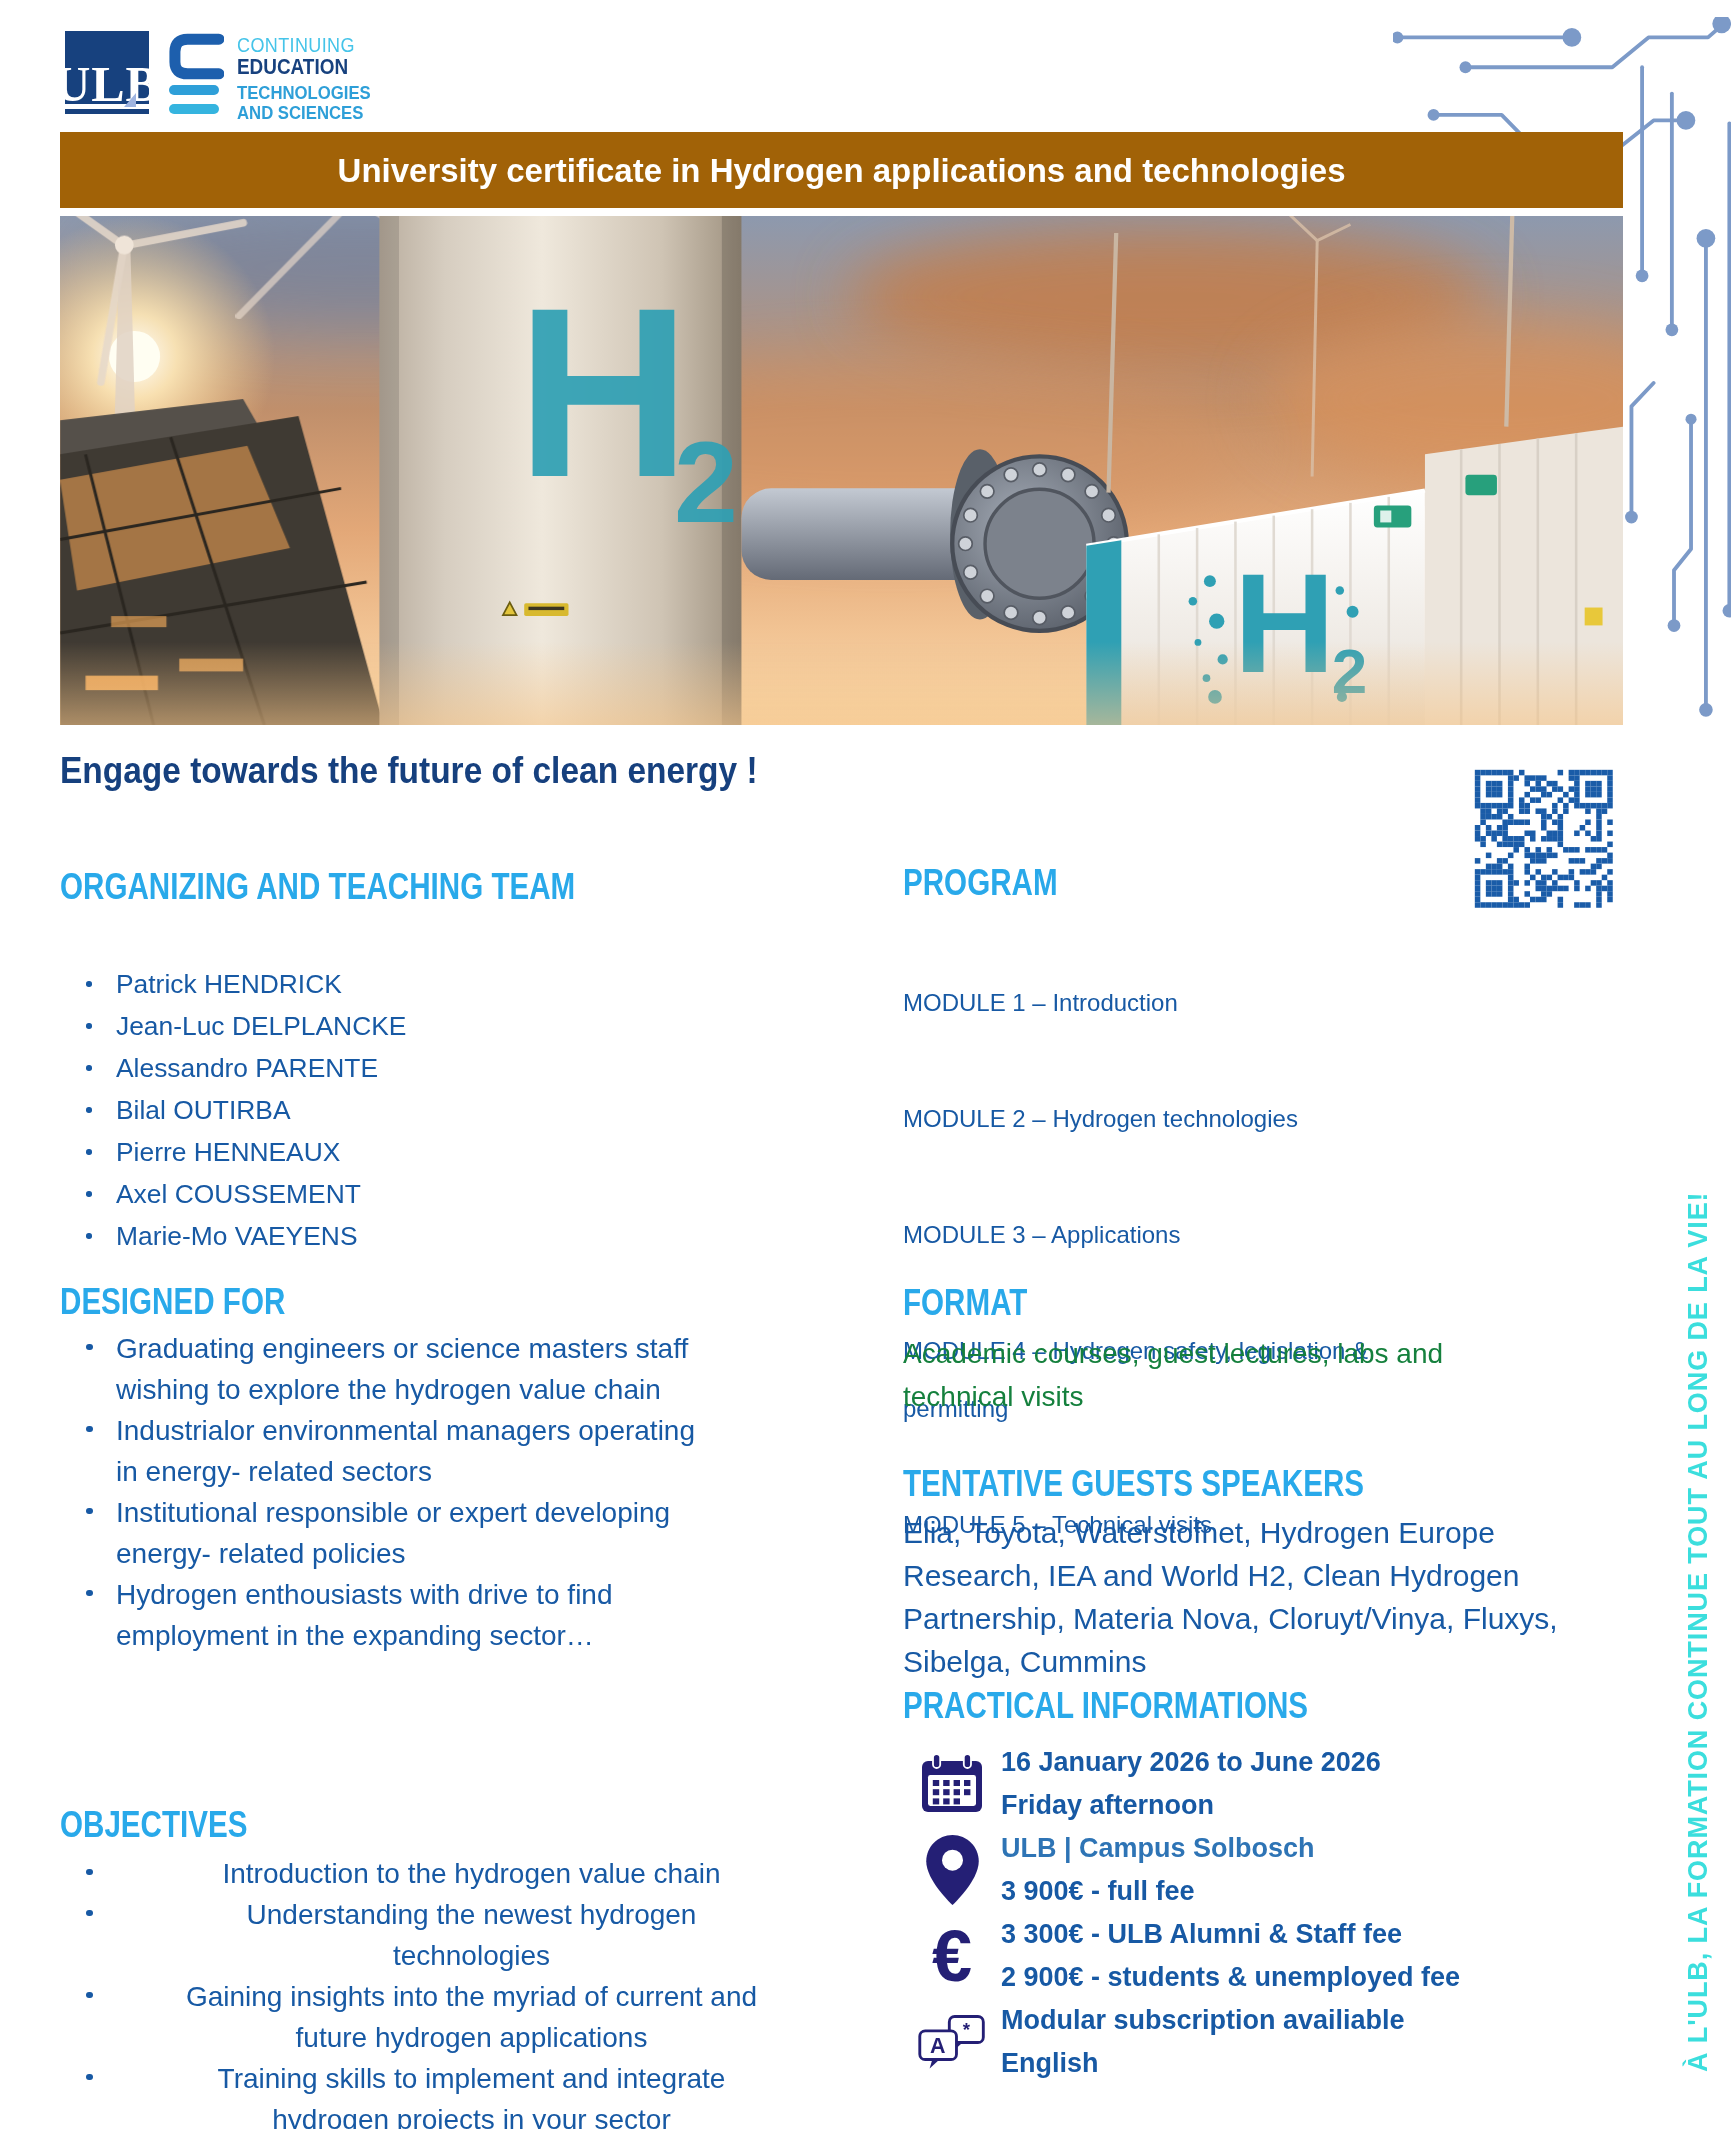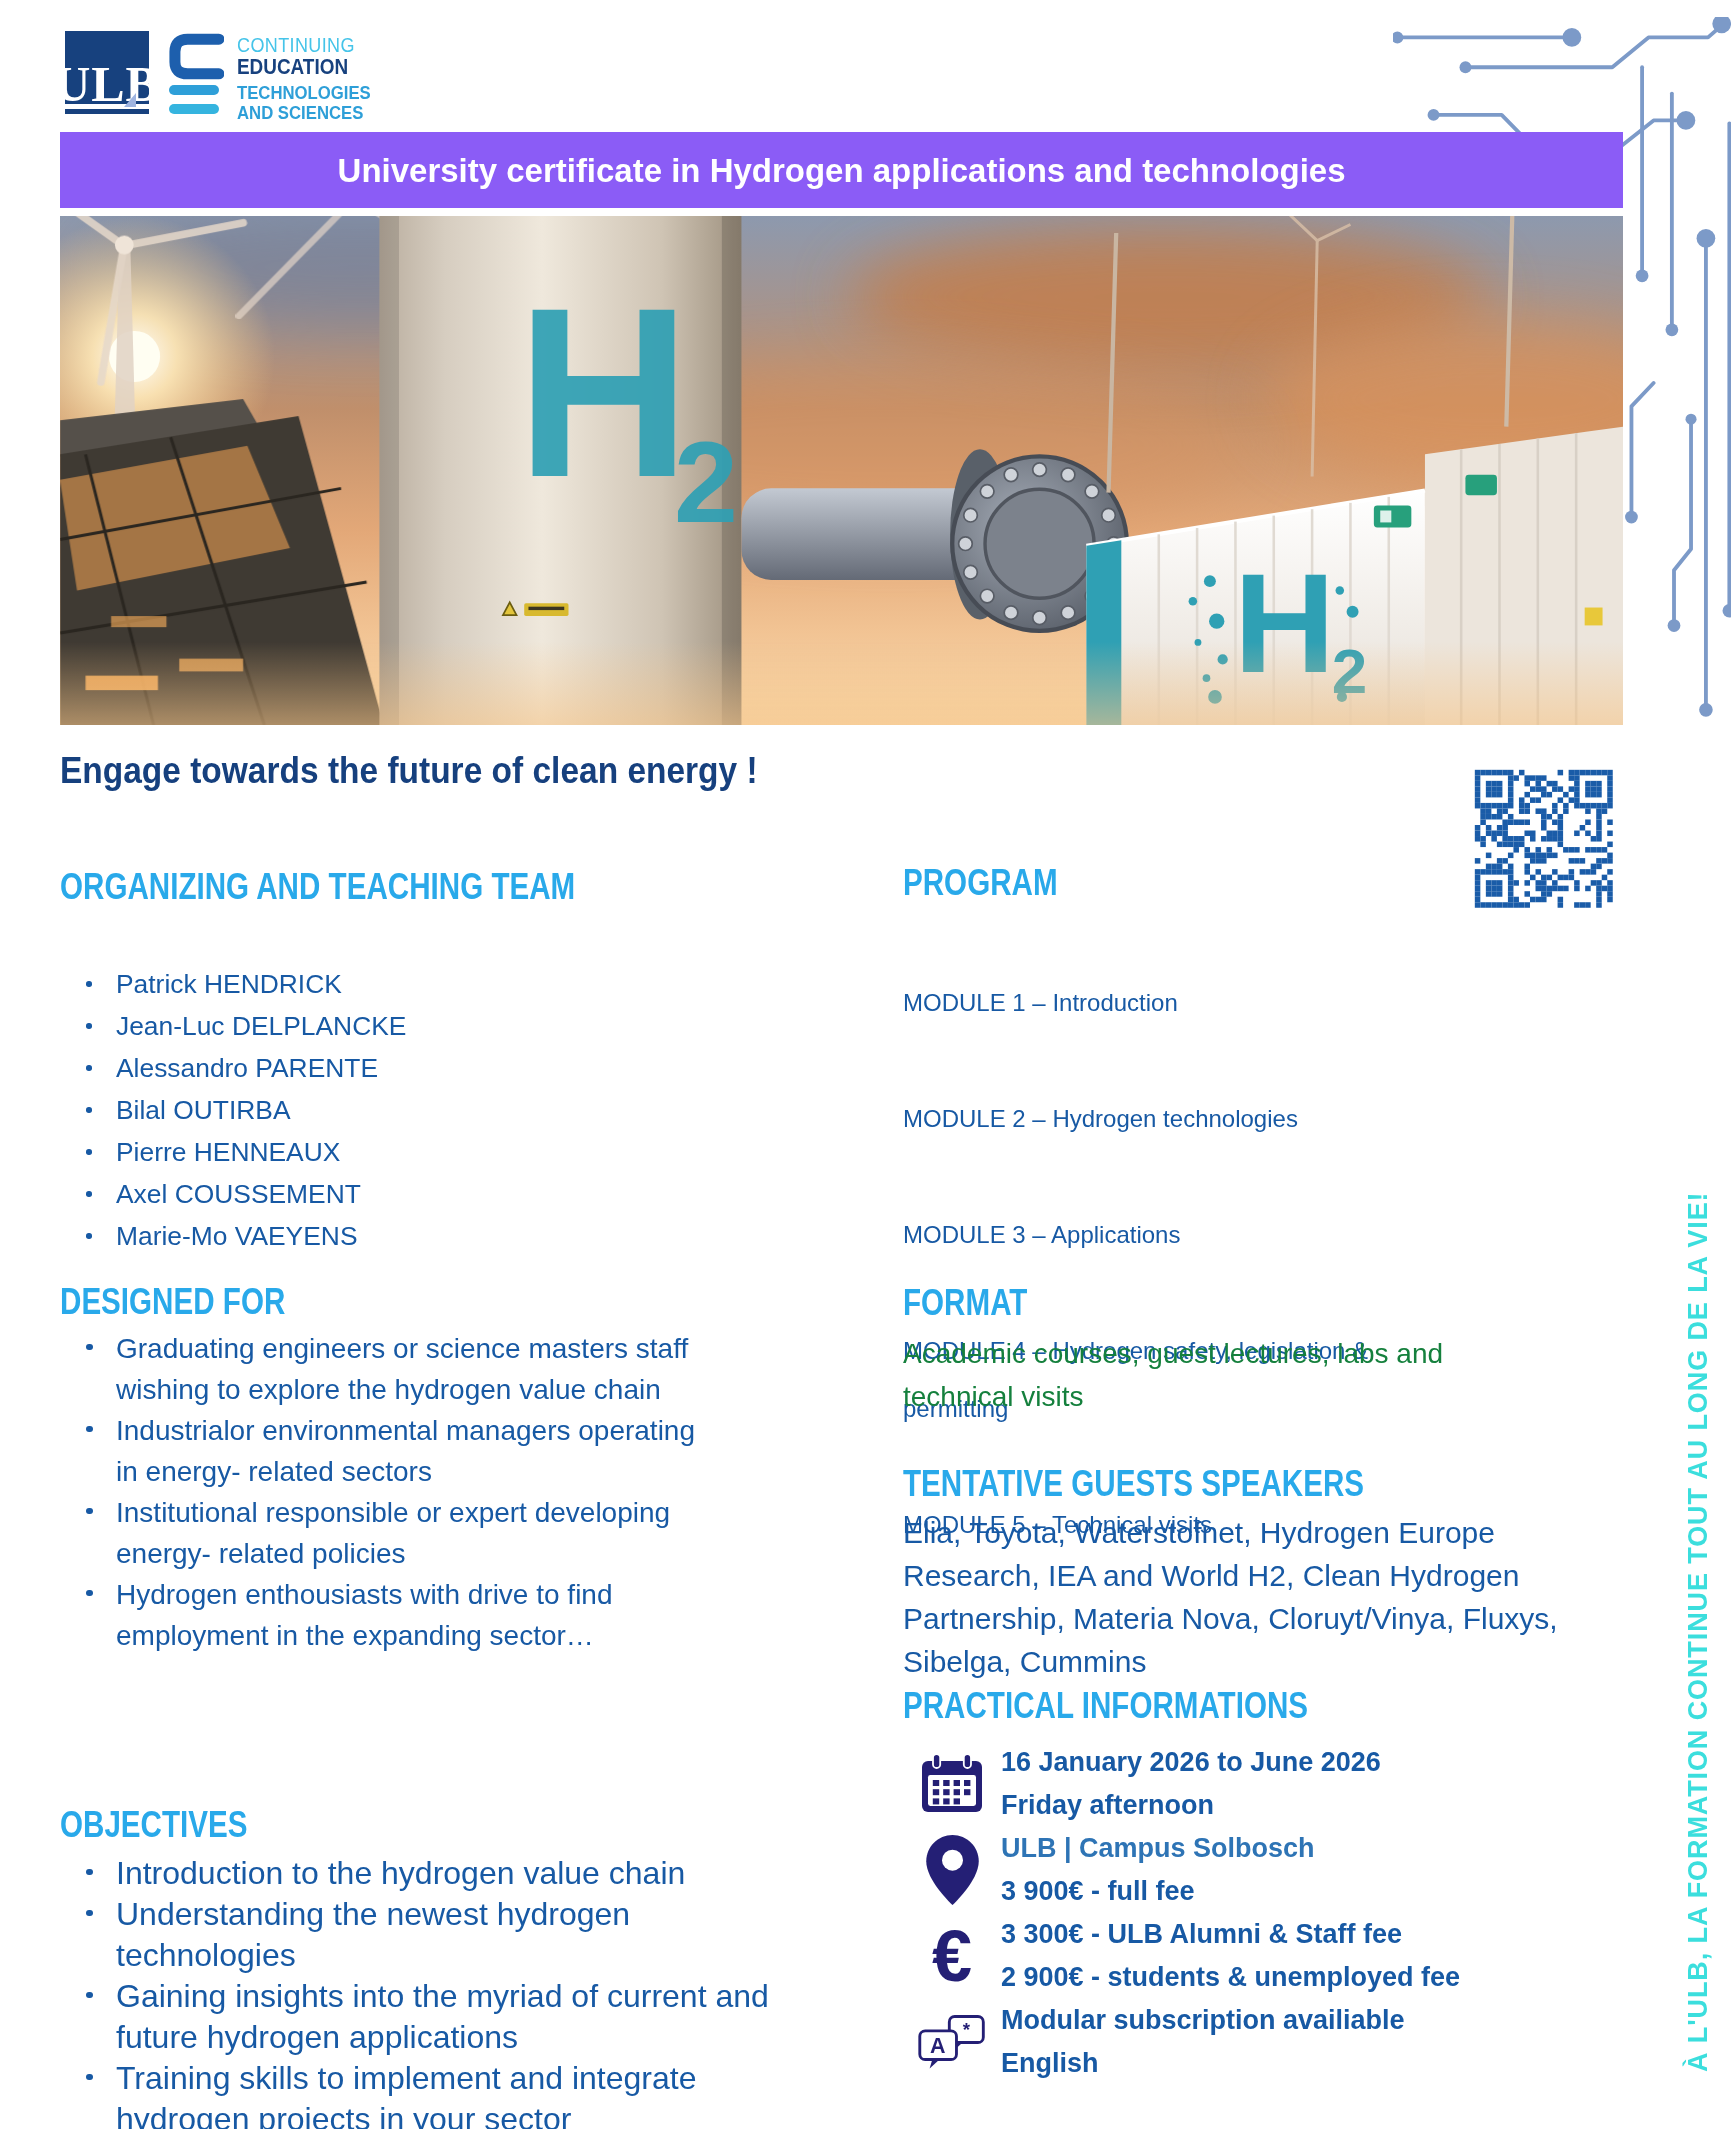--- a/index.html
+++ b/index.html
@@ -15,21 +15,21 @@
   .ulb-tri{left:124px;top:93px;width:0;height:0;border-left:12.8px solid transparent;border-bottom:14.5px solid #9fb4e0;}
   .logo-c{left:169px;top:33px;}
   .logo-bar{left:169px;width:50px;height:10.2px;border-radius:5.1px;background:#2E9FD8;}
   .logo-txt{line-height:1;white-space:nowrap;}
   .lt1{left:237px;top:36px;font-size:19.6px;color:#45C4E9;font-weight:400;letter-spacing:0.4px;transform:scaleX(.92);transform-origin:0 0;}
   .lt2{left:237px;top:56px;font-size:22px;color:#17417E;font-weight:700;transform:scaleX(.86);transform-origin:0 0;}
   .lt3{left:237px;top:83px;font-size:19px;color:#2E9FD8;font-weight:700;transform:scaleX(.88);transform-origin:0 0;}
   .lt4{left:237px;top:103px;font-size:19px;color:#2E9FD8;font-weight:700;transform:scaleX(.88);transform-origin:0 0;}
 
   
-  .banner{left:60px;top:132px;width:1563px;height:76px;background:#8b5cf6;display:flex;align-items:center;justify-content:center;}
+  .banner{left:60px;top:132px;width:1563px;height:76px;background:#a16207;display:flex;align-items:center;justify-content:center;}
   .banner span{color:#fff;font-size:34px;font-weight:700;letter-spacing:0;transform:scaleX(.97);white-space:nowrap;}
   .hero{left:60px;top:216px;width:1563px;height:509px;overflow:hidden;background:#d8a77a;}
   .hero svg{display:block;}
 
   .qr{left:1471px;top:766px;width:146px;height:146px;}
 
   .tagline{left:60px;top:750px;font-size:36px;font-weight:700;color:#16407E;white-space:nowrap;transform:scaleX(.93);transform-origin:0 0;}
 
   
   .h{font-weight:700;color:#29A9EA;font-size:37px;line-height:1;white-space:nowrap;transform:scaleX(.8);transform-origin:0 0;letter-spacing:0;}
@@ -37,21 +37,21 @@
   
   ul{list-style:none;margin:0;padding:0;}
   .blist li{position:relative;padding-left:56px;color:#1759A4;white-space:pre-line;}
   .blist li::before{content:"";position:absolute;left:26.4px;top:16px;width:6.4px;height:6.4px;border-radius:50%;background:#1759A4;}
   .team-list{left:60px;top:963px;width:724px;}
   .team-list li{font-size:26.4px;line-height:42px;}
   .team-list li::before{top:18px;width:5.5px;height:5.5px;}
   .dlist{left:60px;top:1328px;width:749px;}
   .dlist li{font-size:28px;line-height:41px;}
   .olist{left:60px;top:1853px;width:767px;}
-  .olist li{font-size:32px;line-height:41px;}
+  .olist li{font-size:28px;line-height:41px;text-align:center;}
   .h-team{left:60px;top:868px;}
   .h-designed{left:60px;top:1283px;}
   .h-objectives{left:60px;top:1806px;}
 
   .h-program{left:903px;top:864px;}
   .program{left:903px;top:916px;width:749px;font-size:24px;line-height:58px;color:#1759A4;white-space:pre-line;}
   .program p{margin:0;}
   .h-format{left:903px;top:1284px;}
   .format-body{left:903px;top:1332px;width:749px;font-size:28px;line-height:43px;white-space:pre-line;color:#15803d;}
   .h-speakers{left:903px;top:1465px;}

